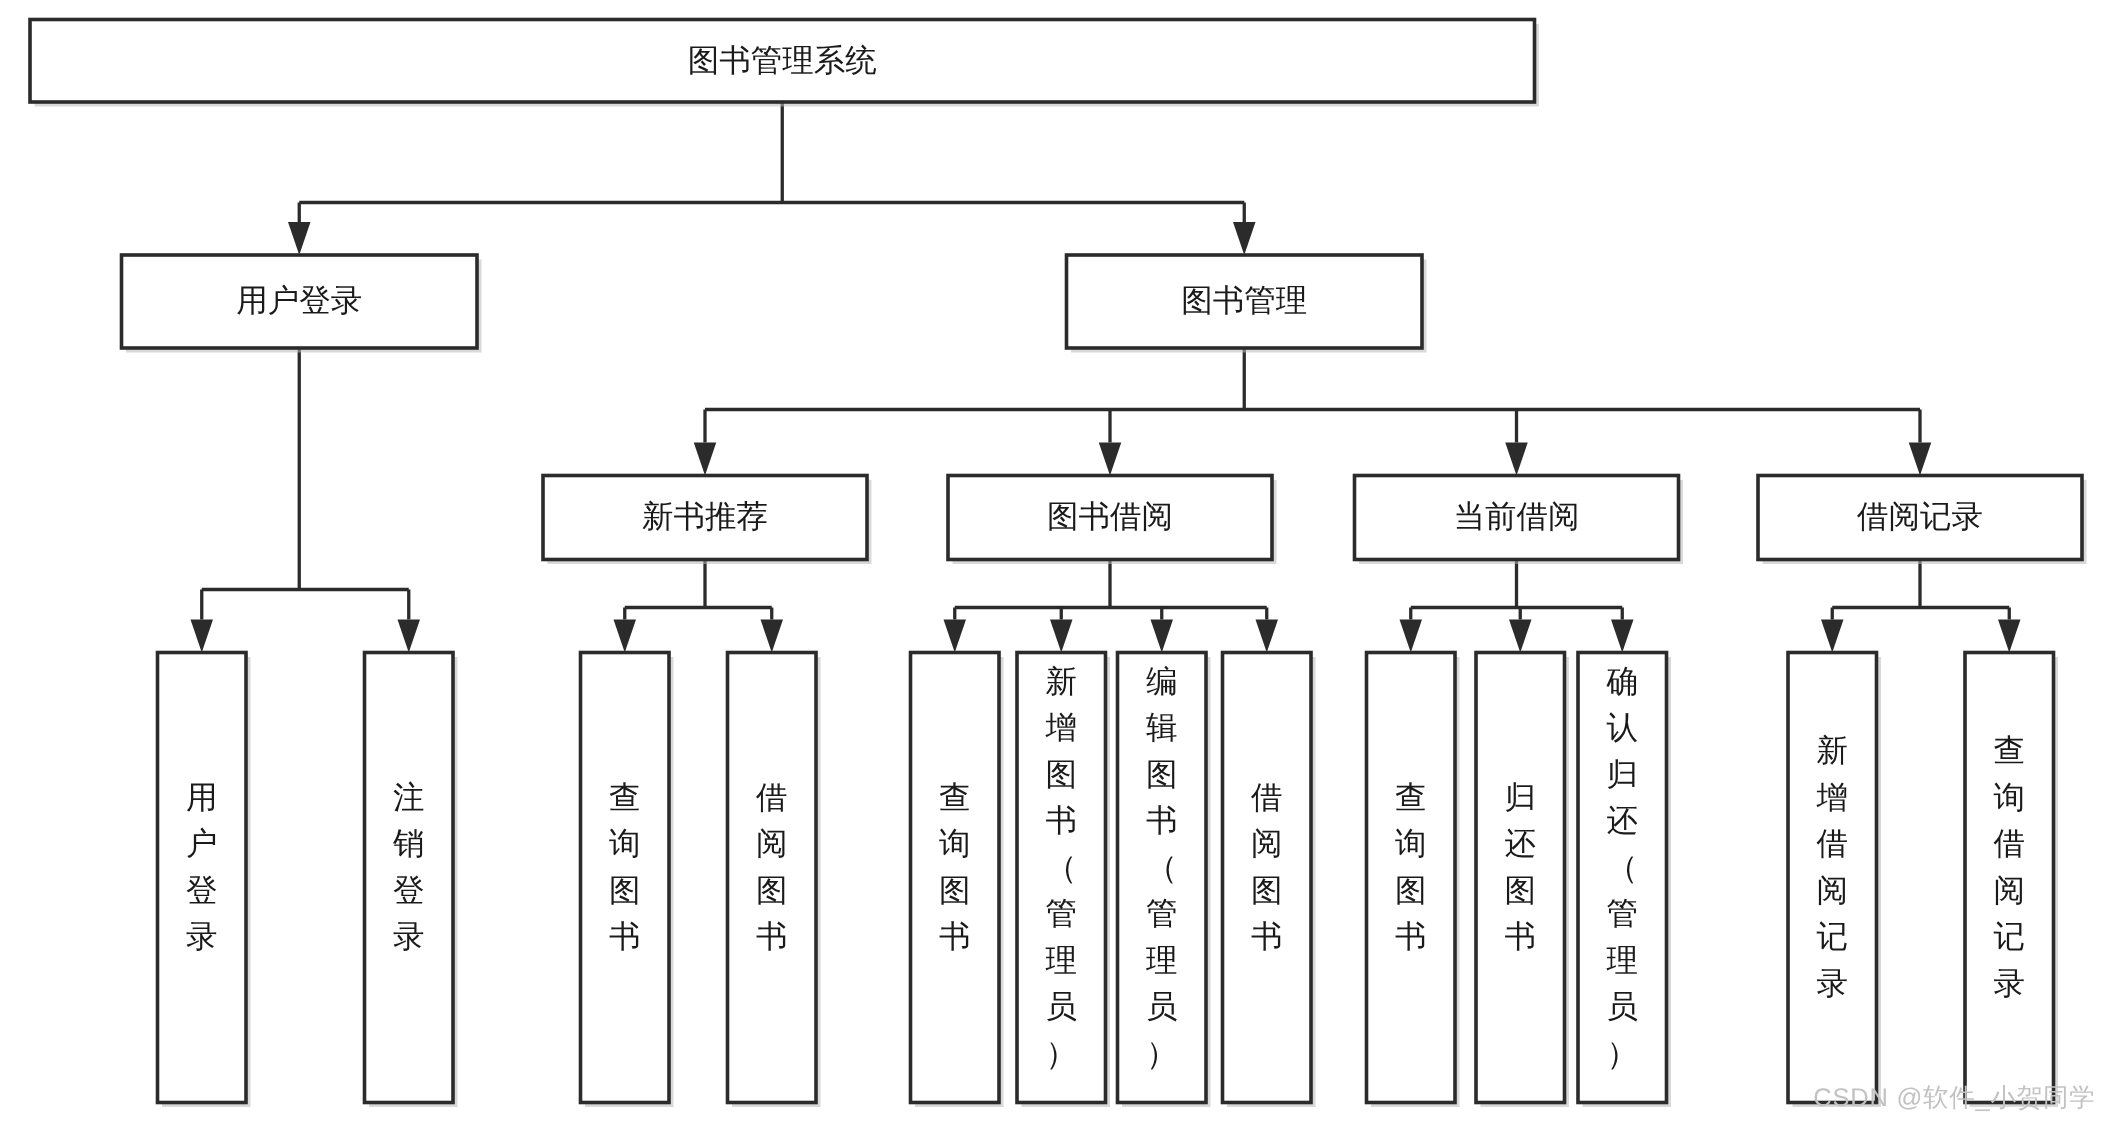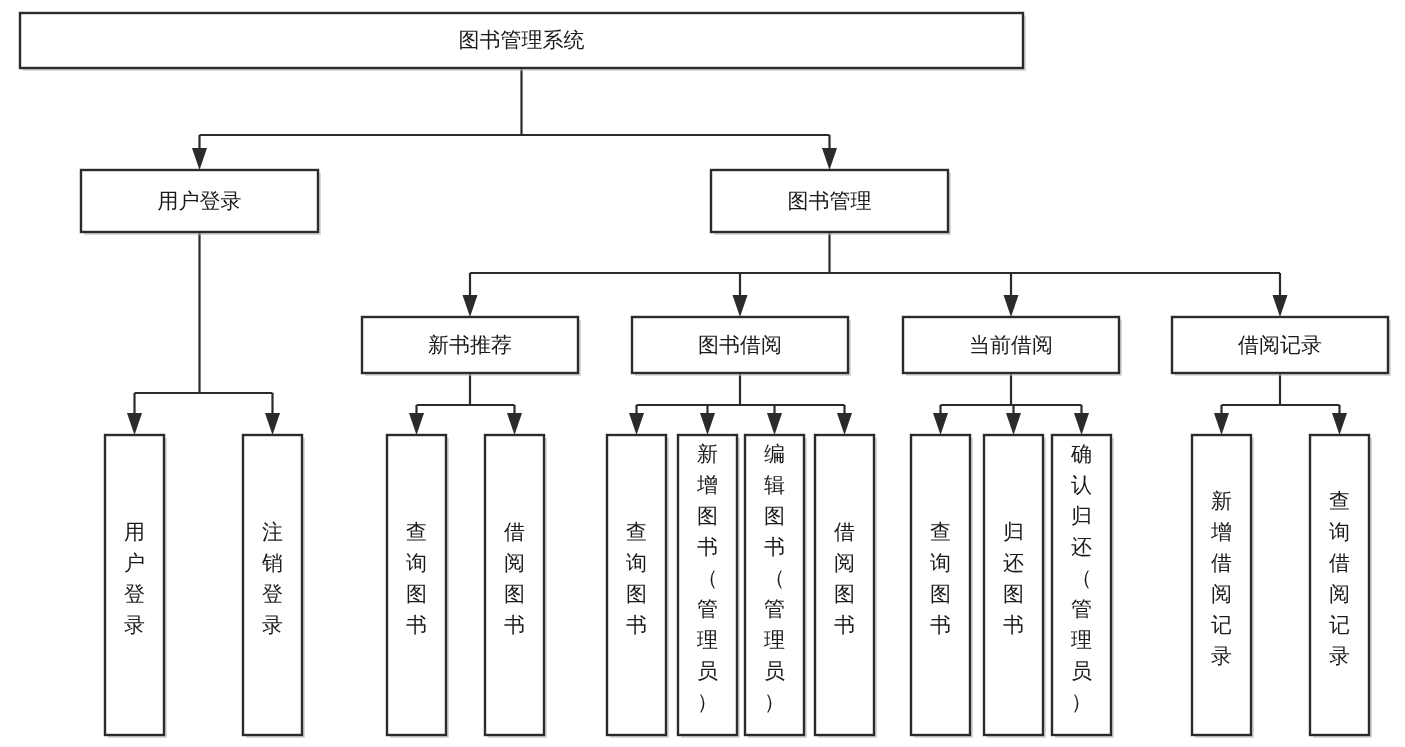--- a/index.html
+++ b/index.html
@@ -239,13 +239,14 @@
           <rect x="1192" y="435" width="59" height="300" class="node-box"></rect>
           <text x="1221.5" class="node-label-v"><tspan x="1221.5" y="507.5">新</tspan><tspan x="1221.5" y="538.5">增</tspan><tspan x="1221.5" y="569.5">借</tspan><tspan x="1221.5" y="600.5">阅</tspan><tspan x="1221.5" y="631.5">记</tspan><tspan x="1221.5" y="662.5">录</tspan></text>
         </g>
         <g>
           <rect x="1313" y="438" width="59" height="300" class="node-shadow"></rect>
           <rect x="1310" y="435" width="59" height="300" class="node-box"></rect>
           <text x="1339.5" class="node-label-v"><tspan x="1339.5" y="507.5">查</tspan><tspan x="1339.5" y="538.5">询</tspan><tspan x="1339.5" y="569.5">借</tspan><tspan x="1339.5" y="600.5">阅</tspan><tspan x="1339.5" y="631.5">记</tspan><tspan x="1339.5" y="662.5">录</tspan></text>
         </g>
       </g>
   </svg>
+  <div class="watermark">CSDN @软件_小贺同学</div>
 </div>
 
 </body></html>

